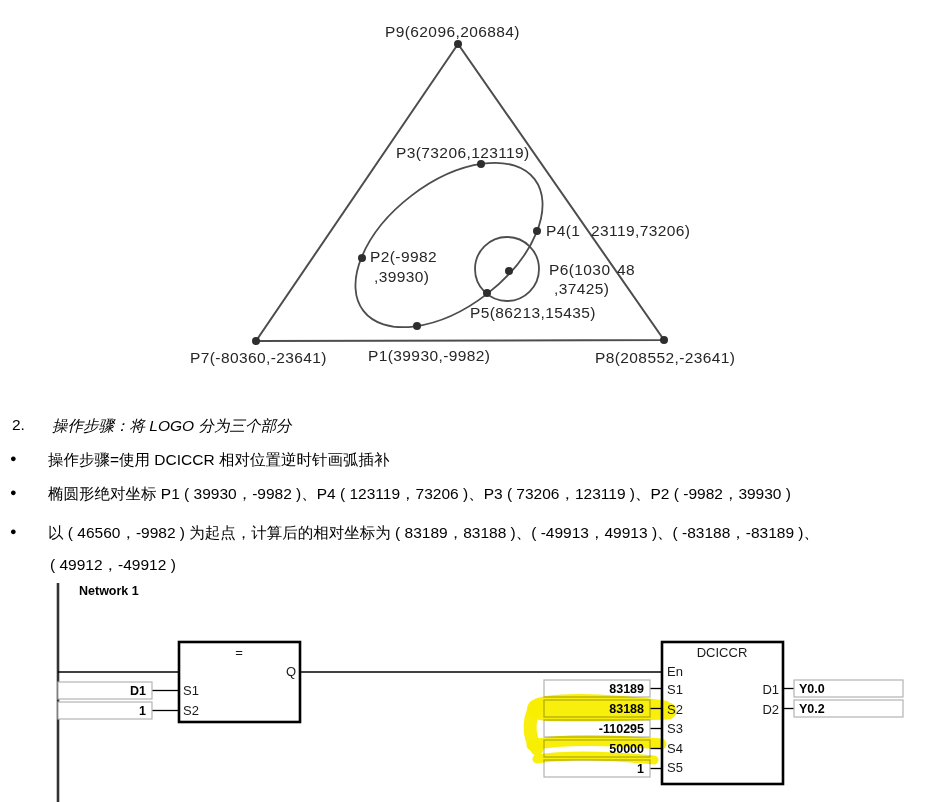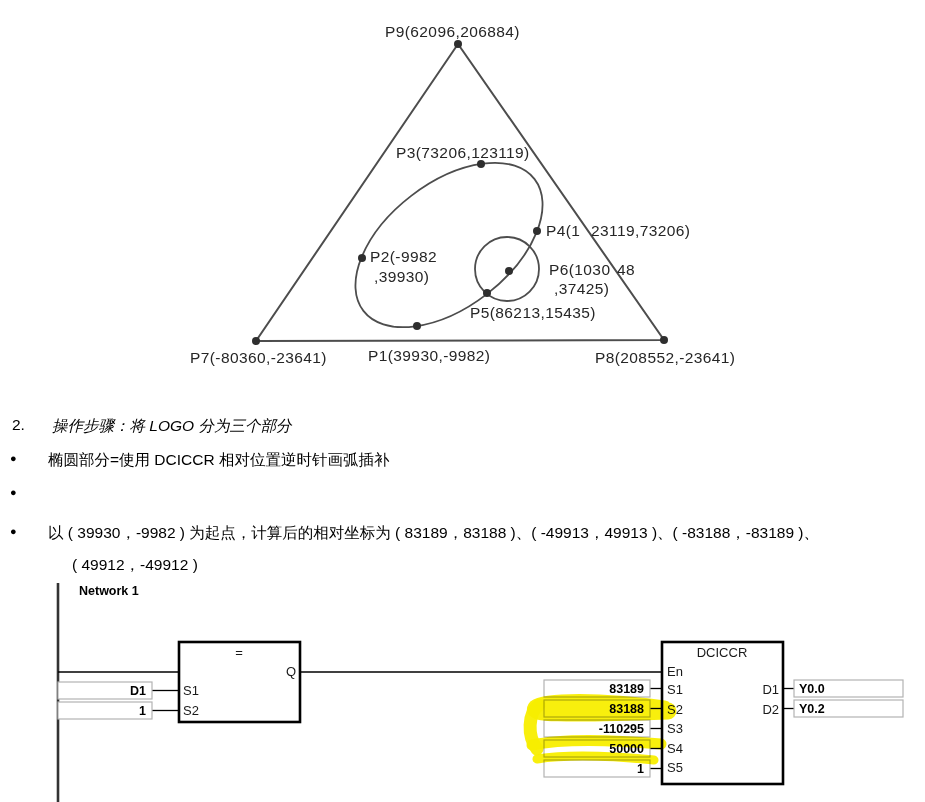--- a/index.html
+++ b/index.html
@@ -6,21 +6,21 @@
   body{width:925px;height:802px;overflow:hidden;position:relative;
        font-family:"Liberation Sans","DejaVu Sans",sans-serif;color:#000;}
   #figure-svg{position:absolute;left:0;top:0;}
   #ladder-svg{position:absolute;left:0;top:578px;}
   .fig-label{font-size:15.5px;letter-spacing:0.4px;fill:#262626;}
   .note-line{position:absolute;left:0;width:925px;height:22px;}
   .note-num{position:absolute;left:12px;font-size:15.5px;}
   .note-bullet{position:absolute;left:10px;top:2px;font-size:11px;}
   .note-txt{position:absolute;left:52px;font-size:15.5px;white-space:nowrap;font-style:italic;}
   .note-txt-b{position:absolute;left:48px;font-size:15.5px;white-space:nowrap;}
-  .note-txt-c{position:absolute;left:50px;font-size:15.5px;white-space:nowrap;margin-left:22px;}
+  .note-txt-c{position:absolute;left:50px;font-size:15.5px;white-space:nowrap;}
   .wire{stroke:#000;stroke-width:1.3;fill:none;}
   .rail{stroke:#333;stroke-width:2.6;fill:none;}
   .blk{fill:#fff;stroke:#000;stroke-width:2.6;}
   .obox{fill:#fff;stroke:#b3b3b3;stroke-width:1.2;}
   .pin{font-size:13px;fill:#1a1a1a;}
   .val{font-size:12.5px;font-weight:bold;fill:#000;}
   .blk-title{font-size:13px;fill:#1a1a1a;}
   .net-title{font-size:12.5px;font-weight:bold;fill:#000;}
   .hl{fill:none;stroke-linecap:round;opacity:0.95;}
   .figline{fill:none;stroke:#4d4d4d;}
@@ -61,28 +61,29 @@
   <text class="fig-label" x="368" y="361">P1(39930,-9982)</text>
   <text class="fig-label" x="595" y="363">P8(208552,-23641)</text>
 </svg>
 
 <div class="note-line" style="top:416px">
   <span class="note-num">2.</span>
   <span class="note-txt">操作步骤：将 LOGO 分为三个部分</span>
 </div>
 <div class="note-line" style="top:450px">
   <span class="note-bullet">●</span>
-  <span class="note-txt-b">椭圆部分=使用 DCICCR 相对位置逆时针画弧插补</span>
+  <span class="note-txt-b">操作步骤=使用 DCICCR 相对位置逆时针画弧插补</span>
 </div>
 <div class="note-line" style="top:484px">
   <span class="note-bullet">●</span>
+  <span class="note-txt-b">椭圆形绝对坐标 P1 ( 39930，-9982 )、P4 ( 123119，73206 )、P3 ( 73206，123119 )、P2 ( -9982，39930 )</span>
 </div>
 <div class="note-line" style="top:523px">
   <span class="note-bullet">●</span>
-  <span class="note-txt-b">以 ( 39930，-9982 ) 为起点，计算后的相对坐标为 ( 83189，83188 )、( -49913，49913 )、( -83188，-83189 )、</span>
+  <span class="note-txt-b">以 ( 46560，-9982 ) 为起点，计算后的相对坐标为 ( 83189，83188 )、( -49913，49913 )、( -83188，-83189 )、</span>
 </div>
 <div class="note-line" style="top:555px">
   <span class="note-txt-c">( 49912，-49912 )</span>
 </div>
 
 <svg id="ladder-svg" width="925" height="224" viewBox="0 578 925 224">
 
   <path class="rail" d="M58 583 V802"></path>
 
   <text class="net-title" x="79" y="595">Network 1</text>

